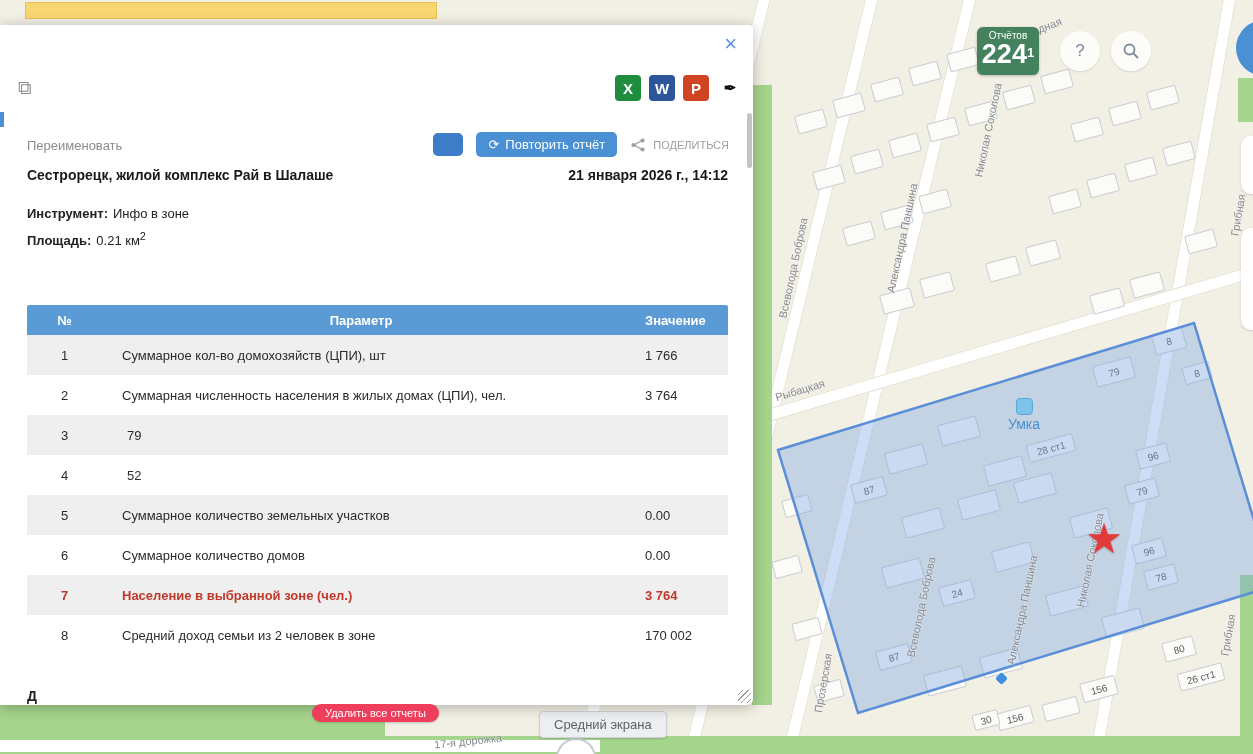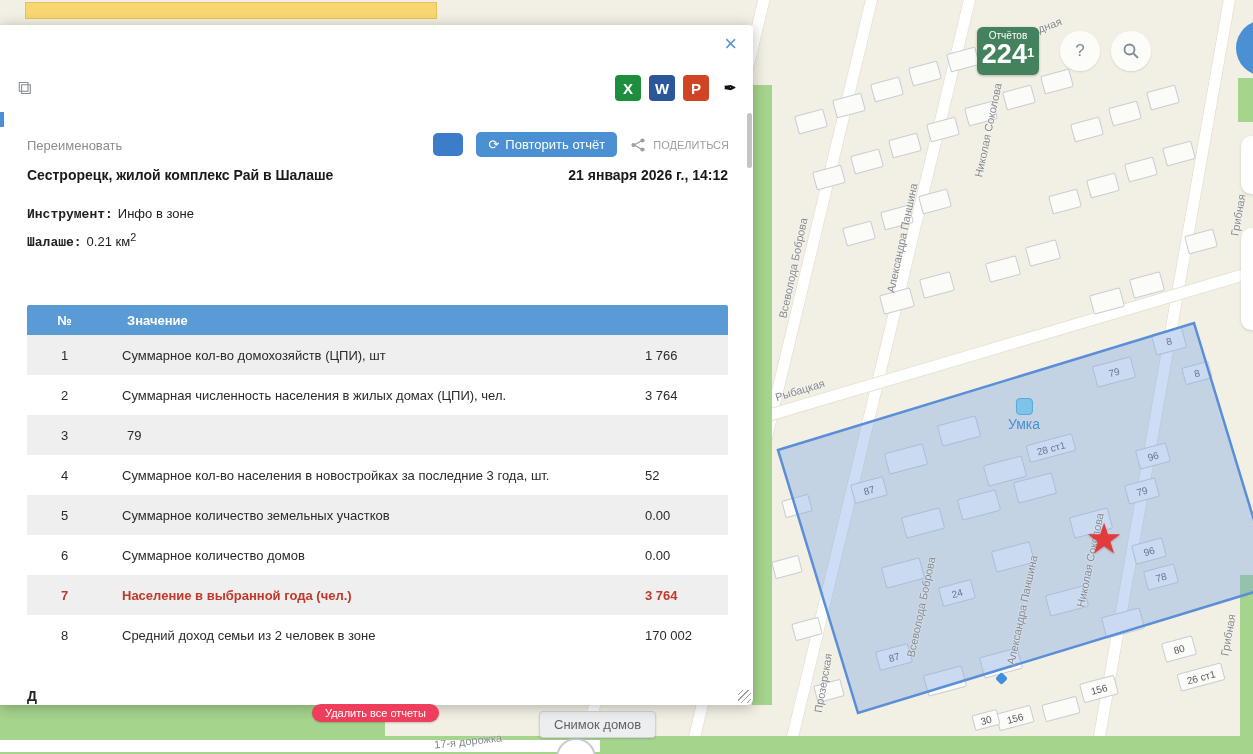--- a/index.html
+++ b/index.html
@@ -70,21 +70,21 @@
   #actions{position:absolute;top:107px;right:24px;display:flex;gap:13px;align-items:center;}
   #blue-mini-button{width:30px;height:23px;background:#3d7cc9;border-radius:5px;border:none;}
   #repeat-button{display:flex;gap:6px;align-items:center;background:#4a90d2;color:#fff;
         border:none;border-radius:5px;font-size:13px;padding:5px 12px;cursor:pointer;
         font-family:"Liberation Sans",sans-serif;}
   #share{display:flex;gap:7px;align-items:center;color:#9e9e9e;font-size:11px;cursor:pointer;}
   #report-title{position:absolute;top:142px;left:27px;font-size:14px;font-weight:bold;color:#1a1a1a;}
   #report-date{position:absolute;top:142px;right:25px;font-size:14px;font-weight:bold;color:#1a1a1a;}
   #meta{position:absolute;top:181px;left:27px;font-size:13px;color:#222;}
   .meta-line{margin-bottom:9px;}
-  .m-label{font-weight:bold;margin-right:5px;font-family:Liberation Mono, monospace;}
+  .m-label{font-weight:bold;margin-right:5px;}
   #param-table{position:absolute;top:280px;left:27px;width:701px;font-size:13px;color:#2b2b2b;}
   .t-head{display:grid;grid-template-columns:75px 1fr 108px;background:#5b9bd5;color:#fff;
         font-weight:bold;height:30px;align-items:center;border-radius:2px 2px 0 0;}
   .t-head .c-num{text-align:center;}
   .t-head .c-param{text-align:center;}
   .t-head .c-val{padding-left:25px;}
   .t-row{display:grid;grid-template-columns:75px 1fr 108px;height:40px;align-items:center;}
   .t-row.stripe{background:#efefef;}
   .t-row .c-num{text-align:center;}
   .t-row .c-param{padding-left:20px;padding-right:10px;}
@@ -256,21 +256,21 @@
       <svg width="18" height="18" viewBox="0 0 18 18">
         <circle cx="7.5" cy="7.5" r="5" fill="none" stroke="#7d8aa0" stroke-width="1.8"></circle>
         <line x1="11.5" y1="11.5" x2="16" y2="16" stroke="#7d8aa0" stroke-width="1.8"></line>
       </svg>
     </div>
     <div id="avatar"></div>
     <div class="side-pill" style="top:136px;height:58px;"></div>
     <div class="side-pill" style="top:228px;height:102px;"></div>
 
     <div id="compass"></div>
-    <button id="screenshot-button">Снимок домов</button>
+    <button id="screenshot-button">Средний экрана</button>
   </div>
 
   <div id="modal">
     <span id="close-btn">×</span>
 
     <span id="copy-icon">⧉</span>
     <div id="export-icons">
         <span class="export-icon" style="background: rgb(30, 142, 62); color: rgb(255, 255, 255);">X</span>
         <span class="export-icon" style="background: rgb(43, 87, 154); color: rgb(255, 255, 255);">W</span>
         <span class="export-icon" style="background: rgb(208, 68, 35); color: rgb(255, 255, 255);">P</span>
@@ -299,62 +299,62 @@
     </div>
 
     <div id="report-title">Сестрорецк, жилой комплекс Рай в Шалаше</div>
     <div id="report-date">21 января 2026 г., 14:12</div>
 
     <div id="meta">
       <div class="meta-line">
         <span class="m-label">Инструмент:</span><span class="m-value">Инфо в зоне</span>
       </div>
       <div class="meta-line">
-        <span class="m-label">Шалаше:</span><span class="m-value">0.21 км</span><sup>2</sup>
+        <span class="m-label">Площадь:</span><span class="m-value">0.21 км</span><sup>2</sup>
       </div>
     </div>
 
     <div id="param-table">
       <div class="t-head">
         <span class="c-num">№</span>
+        <span class="c-param">Параметр</span>
         <span class="c-val">Значение</span>
       </div>
       <div id="table-body">
           <div class="t-row stripe">
             <span class="c-num">1</span>
             <span class="c-param">Суммарное кол-во домохозяйств (ЦПИ), шт</span>
             <span class="c-val">1 766</span>
           </div>
           <div class="t-row">
             <span class="c-num">2</span>
             <span class="c-param">Суммарная численность населения в жилых домах (ЦПИ), чел.</span>
             <span class="c-val">3 764</span>
           </div>
           <div class="t-row stripe">
             <span class="c-num">3</span>
             <span class="c-val">79</span>
           </div>
           <div class="t-row">
             <span class="c-num">4</span>
-            <span class="c-param">Суммарное кол-во населения в новостройках за последние 3 года, шт.</span>
             <span class="c-val">52</span>
           </div>
           <div class="t-row stripe">
             <span class="c-num">5</span>
             <span class="c-param">Суммарное количество земельных участков</span>
             <span class="c-val">0.00</span>
           </div>
           <div class="t-row">
             <span class="c-num">6</span>
             <span class="c-param">Суммарное количество домов</span>
             <span class="c-val">0.00</span>
           </div>
           <div class="t-row stripe hl">
             <span class="c-num">7</span>
-            <span class="c-param">Население в выбранной года (чел.)</span>
+            <span class="c-param">Население в выбранной зоне (чел.)</span>
             <span class="c-val">3 764</span>
           </div>
           <div class="t-row">
             <span class="c-num">8</span>
             <span class="c-param">Средний доход семьи из 2 человек в зоне</span>
             <span class="c-val">170 002</span>
           </div>
         </div>
     </div>
 

